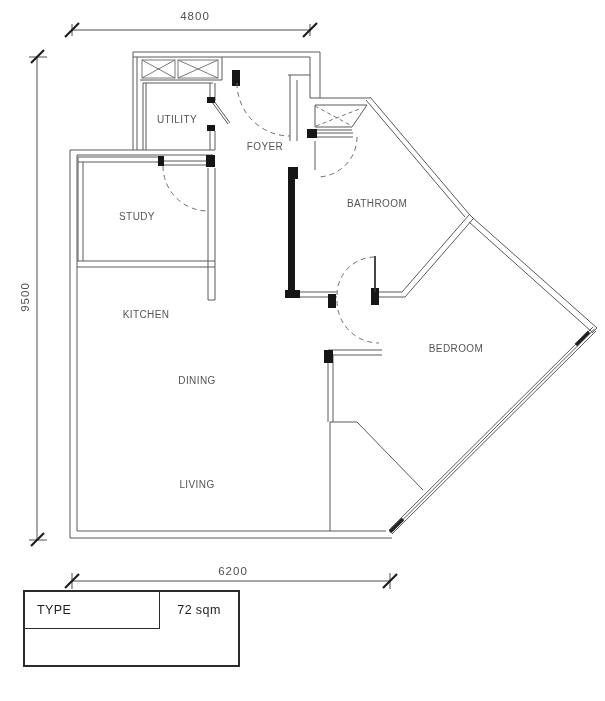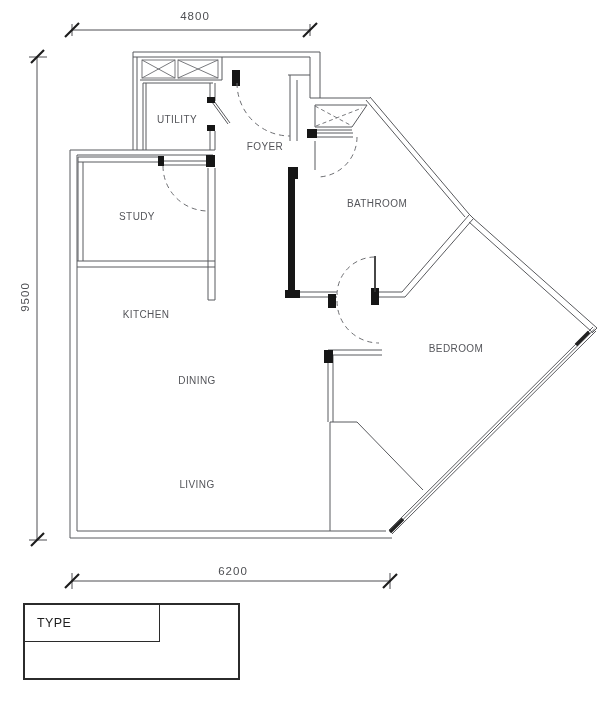--- a/index.html
+++ b/index.html
@@ -3,21 +3,21 @@
 <meta charset="utf-8">
 <style>
   html,body{margin:0;padding:0;background:#ffffff;}
   .sheet{position:relative;width:605px;height:701px;background:#fff;overflow:hidden;
          font-family:"Liberation Sans",sans-serif;}
   svg{position:absolute;left:0;top:0;}
   svg text{font-family:"Liberation Sans",sans-serif;fill:#54555a;letter-spacing:0.4px;}
   .room-label{font-size:10px;}
   .dim-label{font-size:11.5px;fill:#4e4f53;letter-spacing:1px;}
   
-  .info-table{position:absolute;left:23px;top:603px;width:217px;height:77px;
+  .info-table{position:absolute;left:23px;top:590px;width:217px;height:77px;
               border:2px solid #2b2b2b;box-sizing:border-box;display:grid;
               grid-template-columns:135px 1fr;grid-template-rows:1fr 1fr;}
   .info-cell{border-right:1.5px solid #2b2b2b;border-bottom:1.5px solid #2b2b2b;
              display:flex;align-items:center;font-size:12.5px;color:#1e1e1e;
              padding-left:12px;box-sizing:border-box;letter-spacing:0.4px;}
   .info-cell.value{border-right:none;justify-content:center;padding-left:0;}
   .info-cell.last{border-bottom:none;}
 </style>
 </head>
 <body>
@@ -132,15 +132,16 @@
   <text class="room-label" x="137" y="220" text-anchor="middle">STUDY</text>
   <text class="room-label" x="377" y="207" text-anchor="middle">BATHROOM</text>
   <text class="room-label" x="146" y="318" text-anchor="middle">KITCHEN</text>
   <text class="room-label" x="197" y="384" text-anchor="middle">DINING</text>
   <text class="room-label" x="456" y="352" text-anchor="middle">BEDROOM</text>
   <text class="room-label" x="197" y="488" text-anchor="middle">LIVING</text>
 </svg>
 
   <div class="info-table">
     <div class="info-cell">TYPE</div>
+    <div class="info-cell value last">72 sqm</div>
   </div>
 
 </div>
 
 </body></html>

